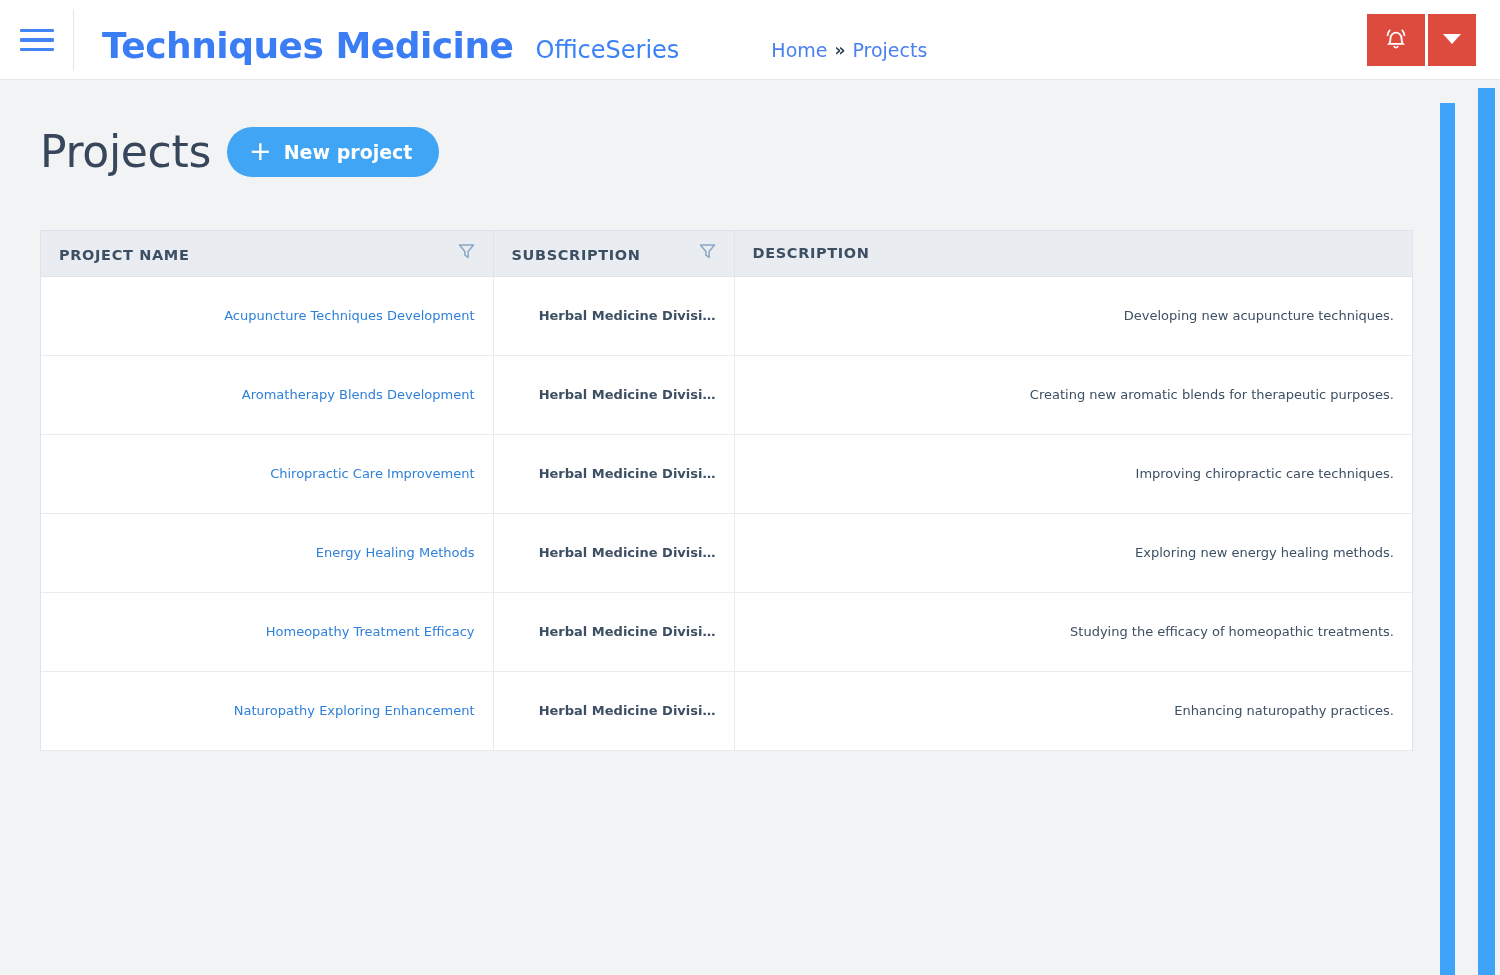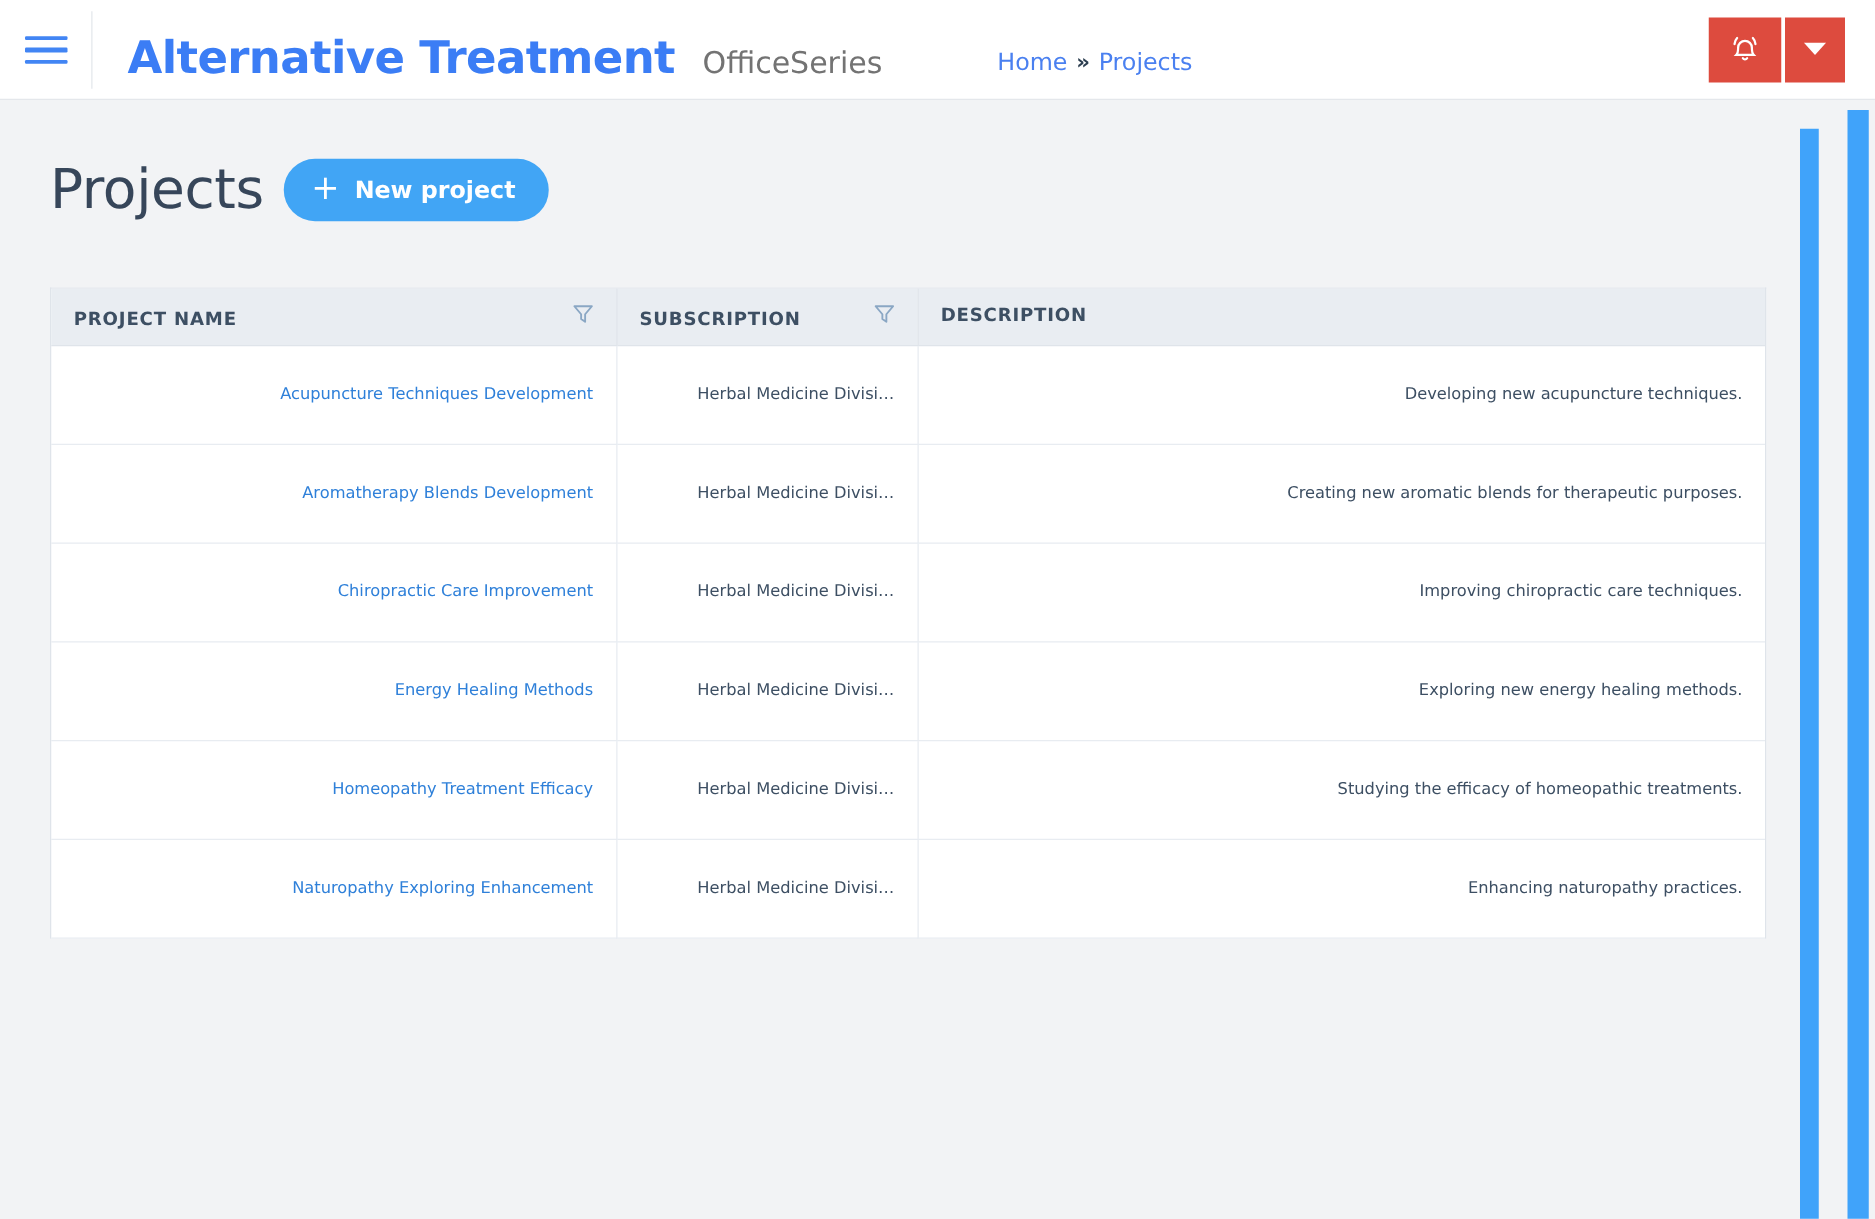--- a/index.html
+++ b/index.html
@@ -58,21 +58,21 @@
   }
   .brand-title {
     font-size: 36px;
     font-weight: bold;
     color: #3b7df5;
     letter-spacing: -0.5px;
     white-space: nowrap;
   }
   .brand-sub {
     font-size: 24px;
-    color: #737373;
+    color: #3b82f6;
     white-space: nowrap;
     margin-top: 36px;
   }
 
   .breadcrumb {
     display: flex;
     align-items: center;
     gap: 7px;
     margin-left: 92px;
     font-size: 19px;
@@ -210,20 +210,21 @@
     text-decoration: none;
     cursor: pointer;
   }
   .col-name { width: 452px; }
   .col-sub  { width: 241px; }
   .col-desc { width: auto; }
   .sub-cell {
     overflow: hidden;
     text-overflow: ellipsis;
     white-space: nowrap;
+    font-weight: bold;
   }
 
   
   .scrollbar {
     position: absolute;
     background: #40a3fa;
     cursor: pointer;
   }
   .sb-inner {
     left: 1440px;
@@ -243,21 +244,21 @@
 
 <div class="topbar">
 
   <button class="hamburger-btn">
     <span class="bar"></span>
     <span class="bar"></span>
     <span class="bar"></span>
   </button>
 
   <div class="brand-wrap">
-    <span class="brand-title">Alternative Treatment</span>
+    <span class="brand-title">Techniques Medicine</span>
     <span class="brand-sub">OfficeSeries</span>
   </div>
 
   <nav class="breadcrumb">
     <a href="#">Home</a>
     <span class="sep">»</span>
     <a href="#">Projects</a>
   </nav>
 
   <div class="topbar-right">

